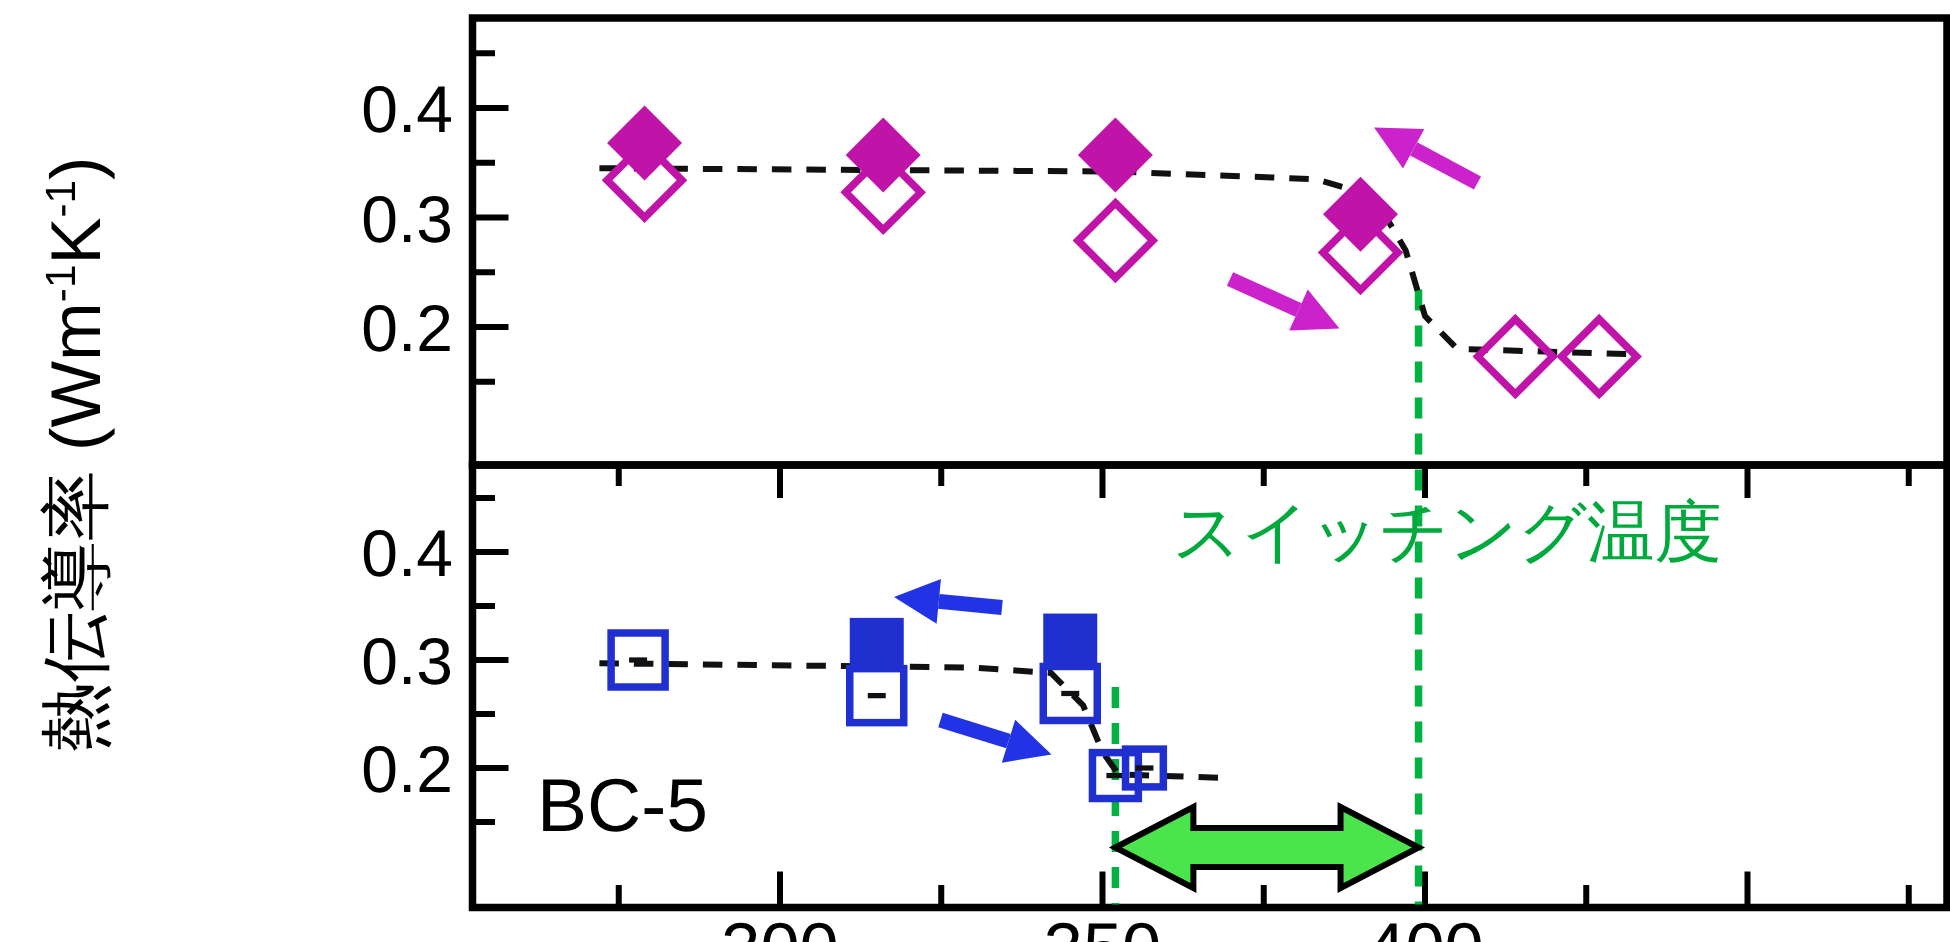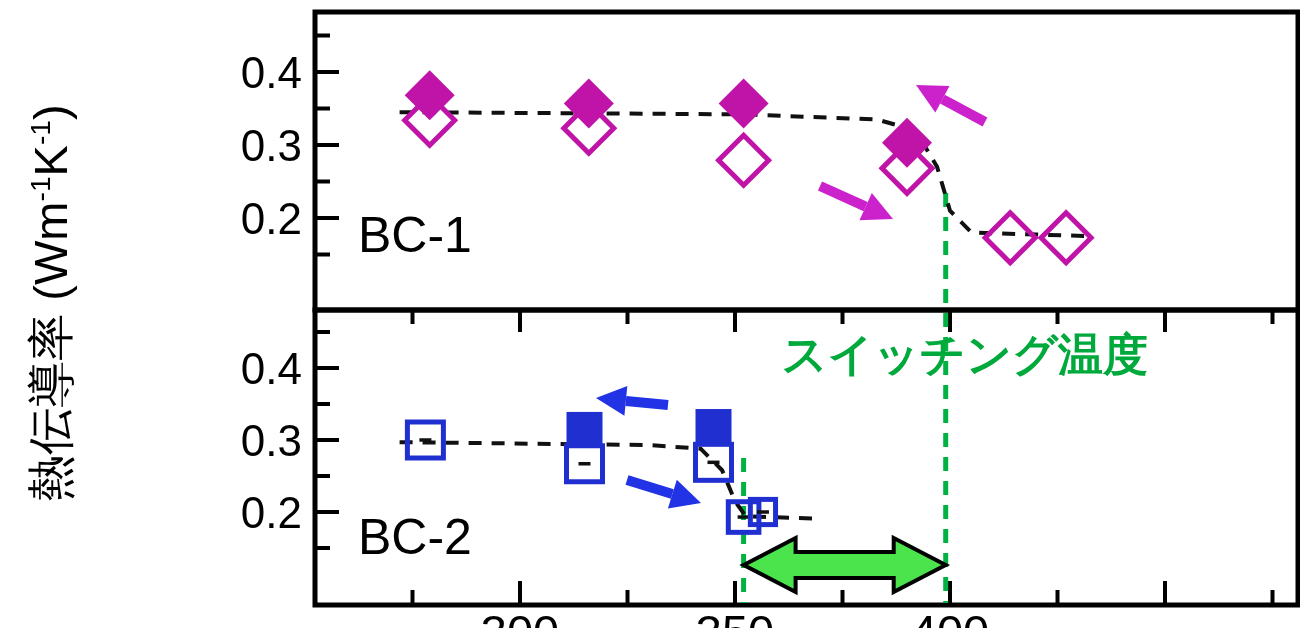--- a/index.html
+++ b/index.html
@@ -7,21 +7,21 @@
        font-family:"Liberation Sans", sans-serif;}
   svg{position:absolute;left:0;top:0;}
   svg text{font-family:"Liberation Sans", sans-serif;fill:#000;}
   .ytitle{position:absolute;left:-262px;top:272px;width:604px;height:62px;line-height:62px;
           text-align:center;transform:rotate(-90deg);font-size:47px;color:#000;white-space:nowrap;}
   .ytitle sup{font-size:0.6em;}
   .panel-label{position:absolute;font-size:50px;color:#000;}
   .pl-top{left:358px;top:206px;}
   .pl-bottom{left:358px;top:508px;}
   .annotation{position:absolute;right:152px;top:330px;text-align:center;font-size:45px;
-              font-weight:bold;line-height:1.13;white-space:nowrap;}
+              font-weight:normal;line-height:1.13;white-space:nowrap;}
 </style>
 </head>
 <body>
 
 <div class="fig">
   <svg id="chart" width="1300" height="628">
       <rect x="315" y="12" width="983" height="298" fill="none" stroke="#000000" stroke-width="5"></rect>
       <rect x="315" y="310" width="983" height="295" fill="none" stroke="#000000" stroke-width="5"></rect>
       <line x1="520" y1="603" x2="520" y2="581" stroke="#000000" stroke-width="4"></line>
       <line x1="520" y1="312" x2="520" y2="332" stroke="#000000" stroke-width="4"></line>
@@ -96,19 +96,18 @@
       <line x1="820" y1="186" x2="865.6634150809039" y2="206.6423657215045" stroke="#CC22CC" stroke-width="10"></line>
       <polygon points="893,219 859.4845979416561,220.31065818105253 871.8422322201516,192.97407326195645" fill="#CC22CC"></polygon>
       <line x1="668" y1="405" x2="625.8592148530012" y2="400.9029792218196" stroke="#2233E6" stroke-width="10"></line>
       <polygon points="596,398 627.310704463911,385.973371795319 624.4077252420914,415.83258664832016" fill="#2233E6"></polygon>
       <line x1="627" y1="480" x2="672.3518574783335" y2="494.09584759461717" stroke="#2233E6" stroke-width="10"></line>
       <polygon points="701,503 667.8997812756421,508.4199188554504 676.8039336810249,479.7717763337839" fill="#2233E6"></polygon>
     </svg>
 
   <div class="ytitle"><span>熱伝導率 (Wm</span><sup>-1</sup><span>K</span><sup>-1</sup><span>)</span></div>
 
-  <div class="panel-label pl-top">BC-1</div>
-  <div class="panel-label pl-bottom">BC-2</div>
+  <div class="panel-label pl-bottom">BC-5</div>
 
   <div class="annotation" style="color: rgb(0, 169, 60);">
     <div>スイッチング温度</div>
   </div>
 </div>
 
 </body></html>

